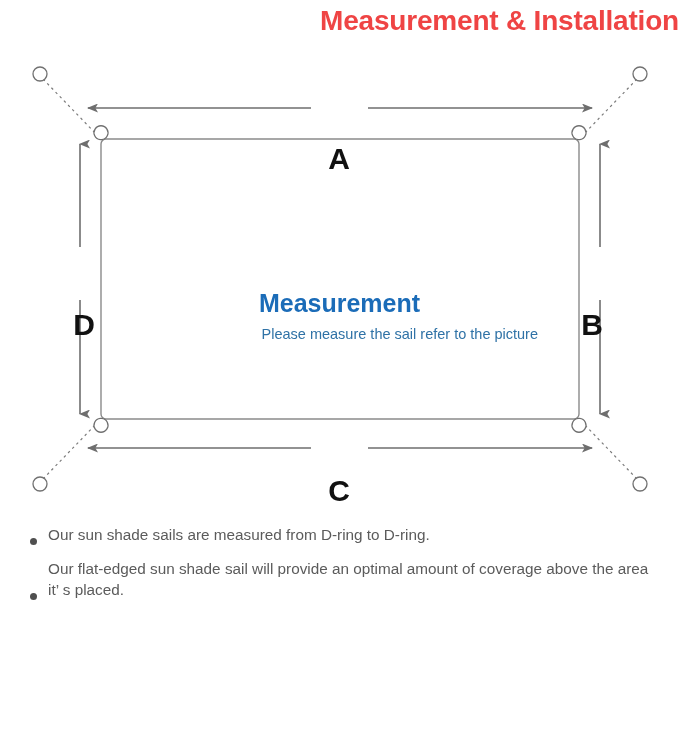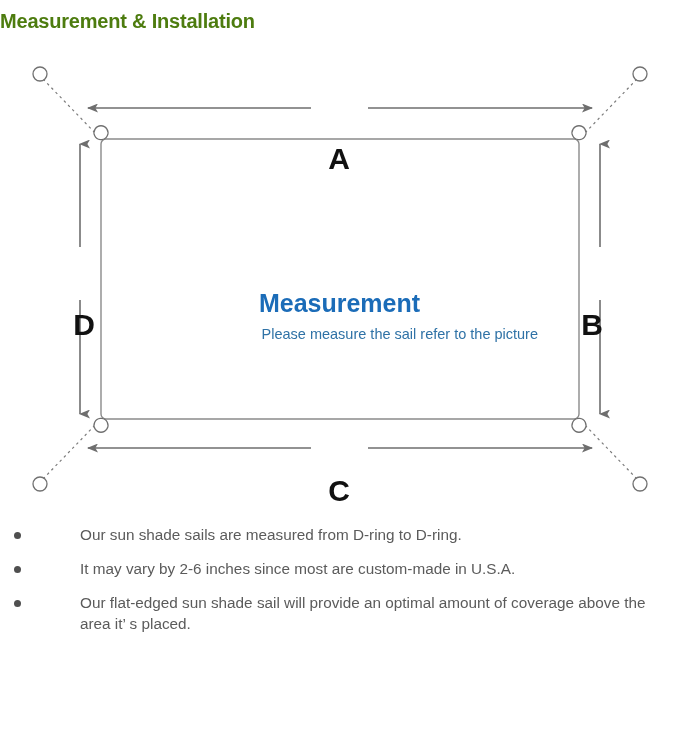--- a/index.html
+++ b/index.html
@@ -19,24 +19,24 @@
     left: 0; top: 0;
     width: 679px;
     height: 739px;
     background: #ffffff;
   }
   .title {
     position: absolute;
     left: 0;
     top: 2px;
     width: 679px;
-    text-align: left;
-    font-size: 20px;
+    text-align: right;
+    font-size: 28px;
     font-weight: bold;
-    color: #4d7c0f;
+    color: #ef4444;
     letter-spacing: -0.2px;
     line-height: 38px;
     white-space: nowrap;
   }
   #diagram {
     position: absolute;
     left: 0;
     top: 48px;
     width: 679px;
     height: 470px;
@@ -79,24 +79,23 @@
 
   #bullets {
     position: absolute;
     left: 0;
     top: 524px;
     width: 679px;
   }
   .bullet-row {
     position: relative;
     display: flex;
-    align-items: flex-start;
-    padding: 0 16px 0 14px;
+    align-items: flex-end;
+    padding: 0 16px 0 30px;
     margin-bottom: 13px;
-    gap: 48px;
   }
   .bullet-dot {
     flex: 0 0 auto;
     width: 7px;
     height: 7px;
     border-radius: 50%;
     background: #4f4f4f;
     margin-top: 8px;
     margin-right: 11px;
   }
@@ -170,21 +169,17 @@
     <div class="dim-label" id="label-D">D</div>
   </div>
 
   <div id="bullets">
     <div class="bullet-row">
       <span class="bullet-dot"></span>
       <span class="bullet-text">Our sun shade sails are measured from D-ring to D-ring.</span>
     </div>
     <div class="bullet-row">
       <span class="bullet-dot"></span>
-      <span class="bullet-text">It may vary by 2-6 inches since most are custom-made in U.S.A.</span>
-    </div>
-    <div class="bullet-row">
-      <span class="bullet-dot"></span>
       <span class="bullet-text">Our flat-edged sun shade sail will provide an optimal amount of coverage above the area it’ s placed.</span>
     </div>
   </div>
 
 </div>
 
 </body></html>

